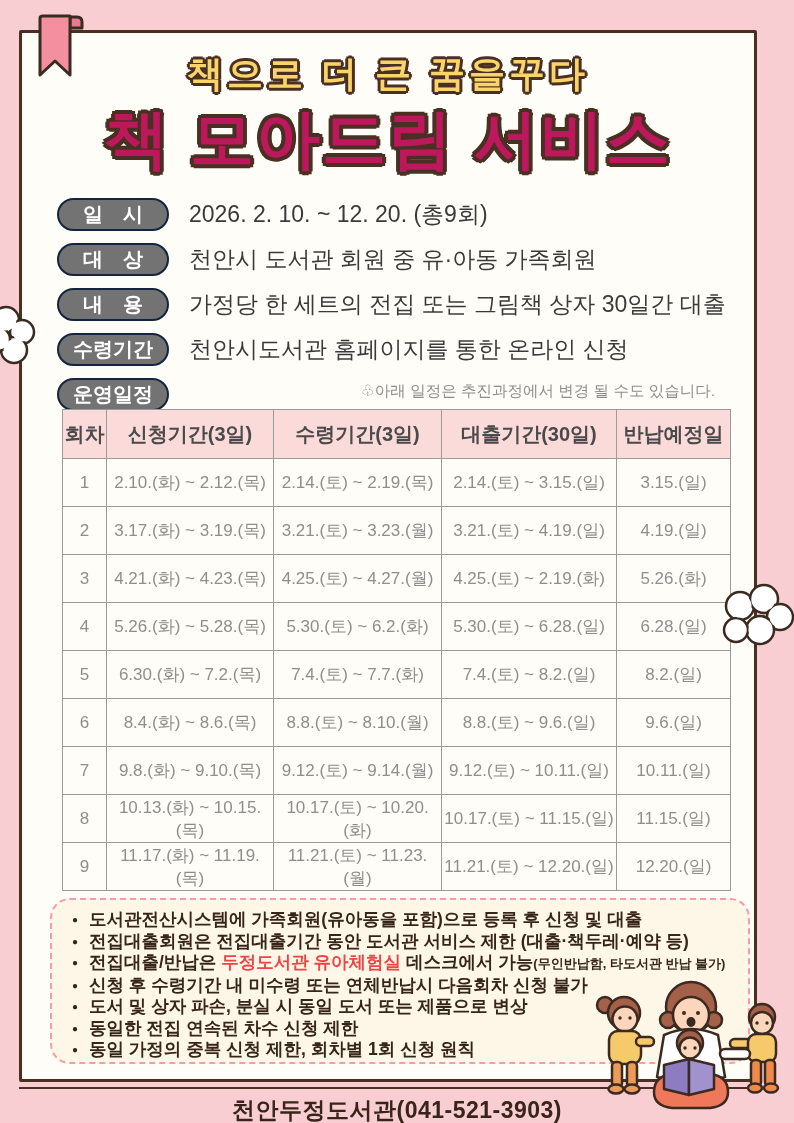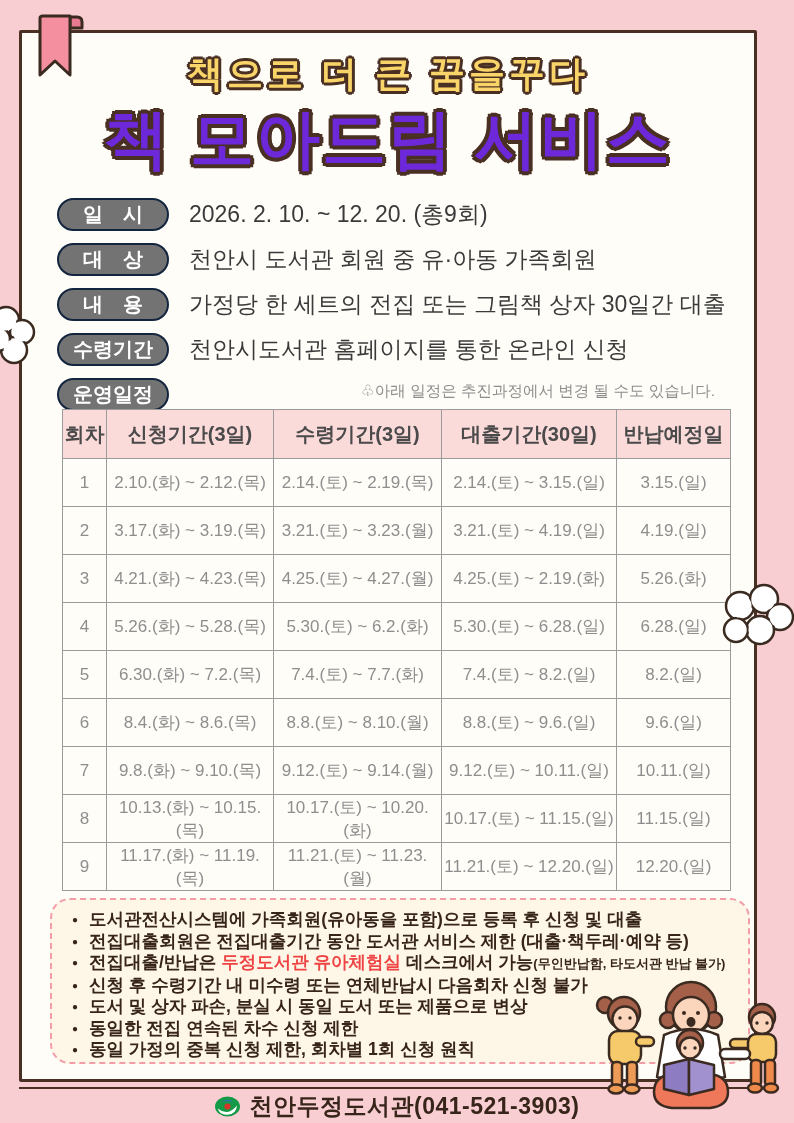--- a/index.html
+++ b/index.html
@@ -8,21 +8,21 @@
   .panel{position:absolute;left:19px;top:30px;width:738px;height:1052px;background:#FFFDF8;
          border:3px solid #4A2F23;box-sizing:border-box;border-radius:2px;}
   .bottom-line{position:absolute;left:19px;top:1087px;width:738px;height:0;border-top:2.5px solid #4A2F23;}
 
   
   .title-small{position:absolute;left:19px;top:50px;width:738px;text-align:center;
     font-size:36px;font-weight:bold;letter-spacing:4px;color:#F9D468;
     text-shadow:3px 0 0 #4A2F23,-3px 0 0 #4A2F23,0 3px 0 #4A2F23,0 -3px 0 #4A2F23,
       2px 2px 0 #4A2F23,-2px 2px 0 #4A2F23,2px -2px 0 #4A2F23,-2px -2px 0 #4A2F23;}
   .title-large{position:absolute;left:19px;top:96px;width:738px;text-align:center;
-    font-size:64px;font-weight:bold;letter-spacing:2px;color:#6d28d9;
+    font-size:64px;font-weight:bold;letter-spacing:2px;color:#be185d;
     text-shadow:4px 0 0 #4A2F23,-4px 0 0 #4A2F23,0 4px 0 #4A2F23,0 -4px 0 #4A2F23,
       3px 3px 0 #4A2F23,-3px 3px 0 #4A2F23,3px -3px 0 #4A2F23,-3px -3px 0 #4A2F23;}
 
   
   .info-block{position:absolute;left:57px;top:198px;width:660px;}
   .info-row{display:flex;align-items:center;margin-bottom:12px;}
   .pill{flex:0 0 auto;width:112px;height:33px;border-radius:18px;background:#737373;
     border:2.5px solid #13253E;color:#fff;font-weight:bold;font-size:20px;
     display:flex;align-items:center;justify-content:center;white-space:pre;box-sizing:border-box;}
   .info-text{margin-left:20px;font-size:23px;color:#3A3A3A;font-weight:500;white-space:nowrap;}
@@ -40,21 +40,21 @@
     background:#FEF7E8;border:2.5px dashed #F29DA8;border-radius:20px;padding:9px 16px 6px 20px;}
   .notes-box ul{list-style:none;margin:0;padding:0;}
   .notes-box li{position:relative;padding-left:17px;font-size:17.5px;font-weight:bold;color:#38251A;
     line-height:21.5px;white-space:nowrap;}
   .note-bullet{position:absolute;left:0;top:0;font-size:10px;line-height:21.5px;color:#38251A;}
   .note-highlight{color:#ef4444;}
   .note-small{font-size:13px;}
 
   
   .footer{position:absolute;left:0;top:1089px;width:794px;height:34px;
-    display:flex;align-items:center;justify-content:center;gap:8px;}
+    display:flex;align-items:center;justify-content:center;gap:8px;flex-direction:column;}
   .footer-text{font-size:23px;font-weight:bold;color:#38251A;letter-spacing:0.5px;}
 
   
   .ribbon{position:absolute;left:34px;top:13px;z-index:5;}
   .cloud-left{position:absolute;left:-6px;top:303px;z-index:4;}
   .cloud-right{position:absolute;left:718px;top:582px;z-index:4;}
   .family{position:absolute;left:584px;top:973px;z-index:6;}
   .logo{display:block;}
 </style>
 </head>

